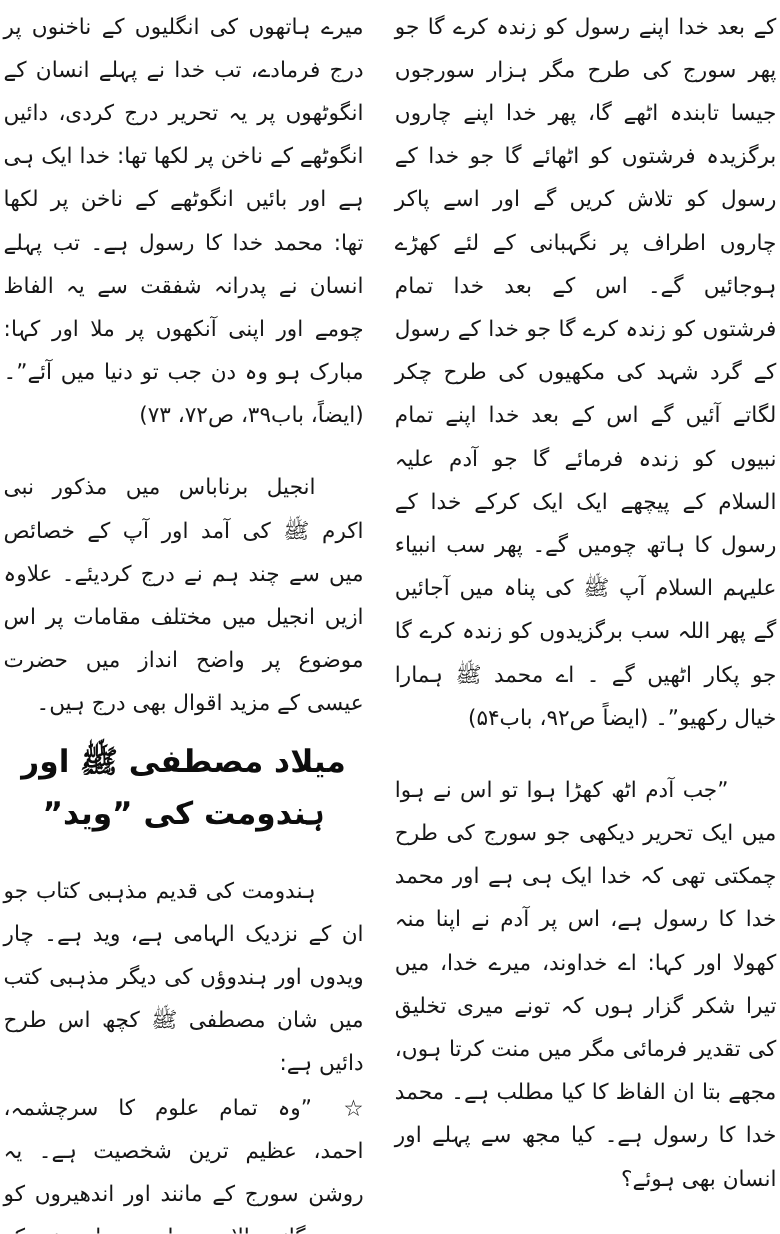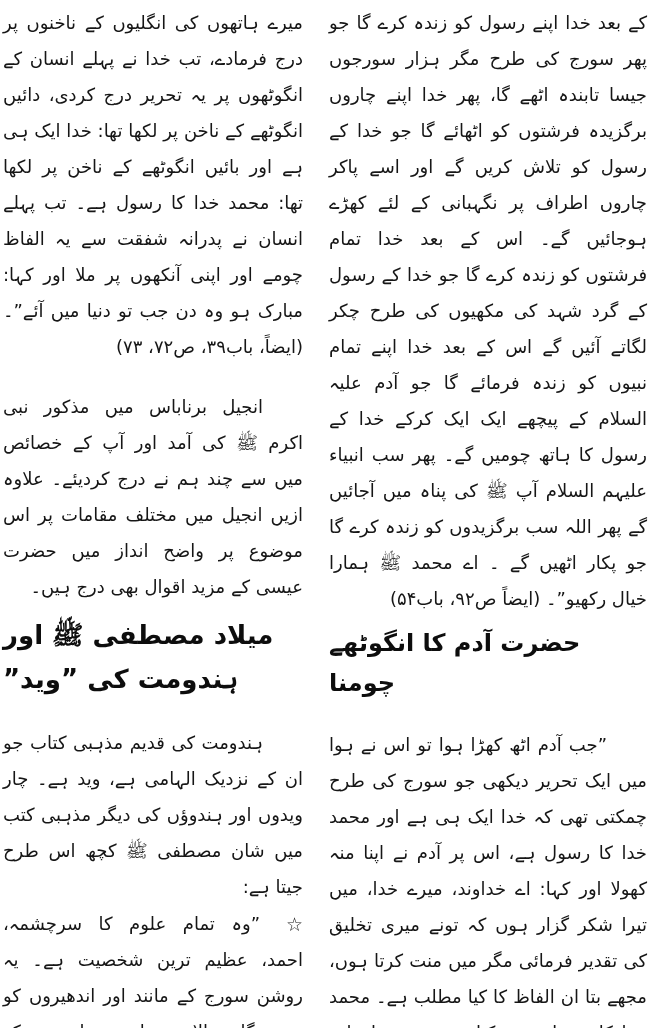--- a/index.html
+++ b/index.html
@@ -35,21 +35,21 @@
   }
   .col-right { width: 318px; }
   .col-left  { width: 300px; }
 
   p.para { margin: 0; }
   p.indent { text-indent: 40px; margin-top: 24px; }  
 
   h2.heading {
     font-family: "DejaVu Sans", sans-serif;
     font-weight: bold;
-    text-align: left;
+    text-align: center;
     font-size: 24px;
     line-height: 40px;
     margin: 6px 0 4px 0;
     color: #0d0d0d;
   }
   .col-left h2.heading { font-size: 26px; line-height: 44px; margin: 8px 0 6px 0; }
 
   .quote { margin: 0; }
   .quote .star {
     display: inline-block;
@@ -57,23 +57,22 @@
     margin-left: 26px;       
     transform: translateY(1px);
   }
 </style>
 </head>
 <body>
 
 <div class="page">
   <div class="col col-right">
       <p class="para">کے بعد خدا اپنے رسول کو زندہ کرے گا جو پھر سورج کی طرح مگر ہزار سورجوں جیسا تابندہ اٹھے گا، پھر خدا اپنے چاروں برگزیدہ فرشتوں کو اٹھائے گا جو خدا کے رسول کو تلاش کریں گے اور اسے پاکر چاروں اطراف پر نگہبانی کے لئے کھڑے ہوجائیں گے۔ اس کے بعد خدا تمام فرشتوں کو زندہ کرے گا جو خدا کے رسول کے گرد شہد کی مکھیوں کی طرح چکر لگاتے آئیں گے اس کے بعد خدا اپنے تمام نبیوں کو زندہ فرمائے گا جو آدم علیہ السلام کے پیچھے ایک ایک کرکے خدا کے رسول کا ہاتھ چومیں گے۔ پھر سب انبیاء علیہم السلام آپ ﷺ کی پناہ میں آجائیں گے پھر اللہ سب برگزیدوں کو زندہ کرے گا جو پکار اٹھیں گے ۔ اے محمد ﷺ ہمارا خیال رکھیو”۔ (ایضاً ص۹۲، باب۵۴)</p>
-      <h2 class="heading">حضرت آدم کا انگوٹھے چومنا</h2>
       <p class="para indent">”جب آدم اٹھ کھڑا ہوا تو اس نے ہوا میں ایک تحریر دیکھی جو سورج کی طرح چمکتی تھی کہ خدا ایک ہی ہے اور محمد خدا کا رسول ہے، اس پر آدم نے اپنا منہ کھولا اور کہا: اے خداوند، میرے خدا، میں تیرا شکر گزار ہوں کہ تونے میری تخلیق کی تقدیر فرمائی مگر میں منت کرتا ہوں، مجھے بتا ان الفاظ کا کیا مطلب ہے۔ محمد خدا کا رسول ہے۔ کیا مجھ سے پہلے اور انسان بھی ہوئے؟</p>
     </div>
   <div class="col col-left">
       <p class="para">میرے ہاتھوں کی انگلیوں کے ناخنوں پر درج فرمادے، تب خدا نے پہلے انسان کے انگوٹھوں پر یہ تحریر درج کردی، دائیں انگوٹھے کے ناخن پر لکھا تھا: خدا ایک ہی ہے اور بائیں انگوٹھے کے ناخن پر لکھا تھا: محمد خدا کا رسول ہے۔ تب پہلے انسان نے پدرانہ شفقت سے یہ الفاظ چومے اور اپنی آنکھوں پر ملا اور کہا: مبارک ہو وہ دن جب تو دنیا میں آئے”۔ (ایضاً، باب۳۹، ص۷۲، ۷۳)</p>
       <p class="para indent">انجیل برناباس میں مذکور نبی اکرم ﷺ کی آمد اور آپ کے خصائص میں سے چند ہم نے درج کردیئے۔ علاوہ ازیں انجیل میں مختلف مقامات پر اس موضوع پر واضح انداز میں حضرت عیسی کے مزید اقوال بھی درج ہیں۔</p>
       <h2 class="heading">میلاد مصطفی ﷺ اور ہندومت کی ”وید”</h2>
-      <p class="para indent">ہندومت کی قدیم مذہبی کتاب جو ان کے نزدیک الہامی ہے، وید ہے۔ چار ویدوں اور ہندوؤں کی دیگر مذہبی کتب میں شان مصطفی ﷺ کچھ اس طرح جیتا ہے:</p>
+      <p class="para indent">ہندومت کی قدیم مذہبی کتاب جو ان کے نزدیک الہامی ہے، وید ہے۔ چار ویدوں اور ہندوؤں کی دیگر مذہبی کتب میں شان مصطفی ﷺ کچھ اس طرح دائیں ہے:</p>
       <div class="quote"><span class="star">☆</span><span>”وہ تمام علوم کا سرچشمہ، احمد، عظیم ترین شخصیت ہے۔ یہ روشن سورج کے مانند اور اندھیروں کو دور بھگانے والا ہے۔ اس سراج منیر کو جان لینے کے بعد ہی موت کو جیتا جاسکتا ہے۔ نجات کا اور کوئی راستہ نہیں”۔</span></div>
     </div>
 </div>
 
 </body></html>

